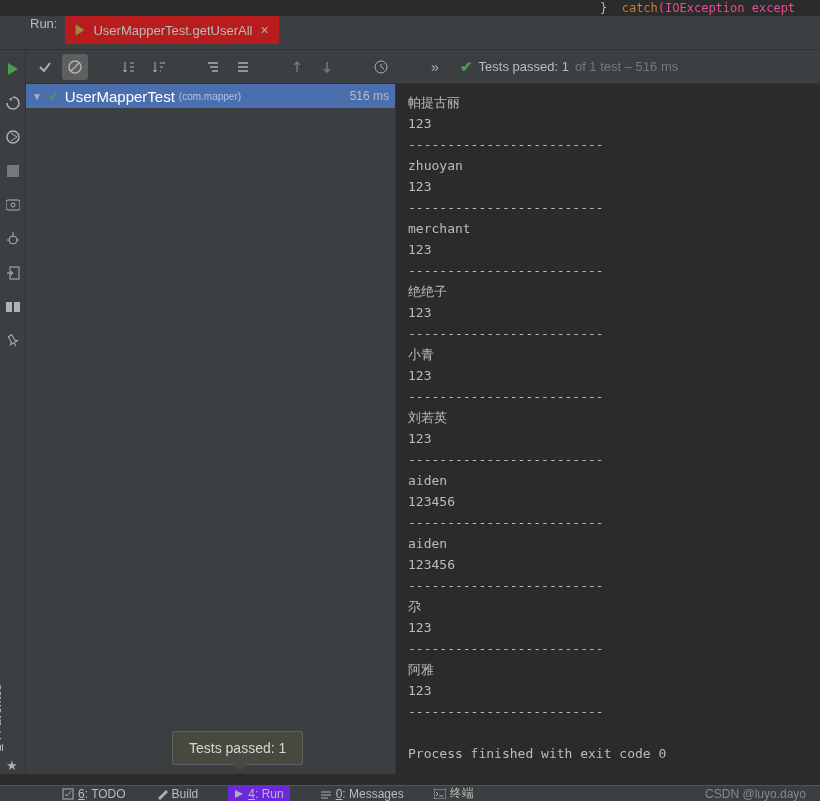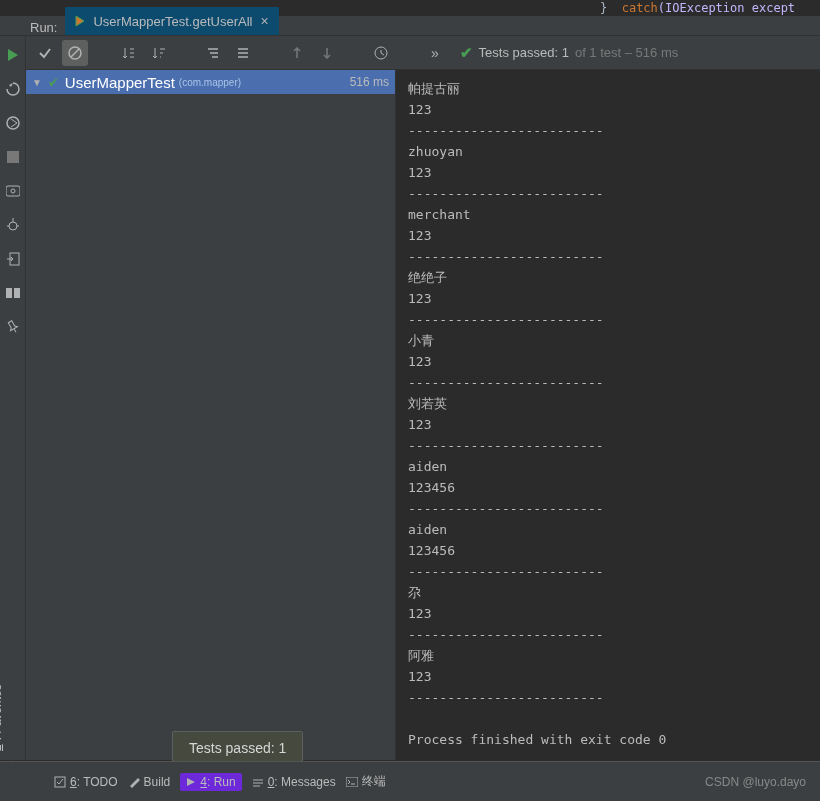--- a/index.html
+++ b/index.html
@@ -1,26 +1,26 @@
 <!DOCTYPE html>
 <html><head>
 <meta charset="utf-8">
 <style>
 * { margin: 0; padding: 0; box-sizing: border-box; }
 body { width: 820px; height: 801px; background: #2b2b2b; font-family: "Segoe UI", Arial, sans-serif; font-size: 13px; color: #bbbbbb; overflow: hidden; position: relative; }
 
 
 .editor-top { height: 16px; background: #2b2b2b; display: flex; align-items: center; padding-left: 600px; font-family: "Consolas", monospace; font-size: 12px; overflow: hidden; }
 .kw-catch { color: #cc7832; }
-.txt-code { color: #c4b5fd; }
-
-
-.run-bar { height: 20px; background: #3c3f41; display: flex; align-items: flex-end; border-bottom: 1px solid #323232; }
+.txt-code { color: #ec4899; }
+
+
+.run-bar { height: 34px; background: #3c3f41; display: flex; align-items: flex-start; border-bottom: 1px solid #323232; }
 .run-label { color: #bbbbbb; padding: 0 8px 0 30px; font-size: 13px; }
-.run-tab { height: 28px; background: #0c4a6e; display: flex; align-items: center; padding: 0 8px; gap: 6px; }
+.run-tab { height: 28px; background: #b91c1c; display: flex; align-items: center; padding: 0 8px; gap: 6px; }
 .run-tab-label { color: #bbbbbb; font-size: 13px; }
 .run-tab-close { color: #afb1b3; font-size: 14px; cursor: pointer; padding: 0 2px; }
 
 
 .main { display: flex; height: 724px; }
 
 
 .left-rail { width: 26px; background: #3c3f41; border-right: 1px solid #323232; display: flex; flex-direction: column; align-items: center; padding-top: 10px; gap: 16px; }
 .rail-btn { width: 18px; height: 18px; display: flex; align-items: center; justify-content: center; cursor: pointer; color: #afb1b3; }
 
@@ -43,21 +43,21 @@
 .tree-row { display: flex; align-items: center; height: 24px; padding: 0 6px; background: #4b6eaf; }
 .tree-arrow { color: #afb1b3; margin-right: 6px; font-size: 10px; }
 .tree-check { color: #499c54; font-size: 13px; margin-right: 6px; }
 .tree-name { color: #ffffff; font-size: 15px; }
 .tree-pkg { color: #a8c4e8; font-size: 10px; margin-left: 4px; }
 .tree-time { color: #bbbbbb; font-size: 12px; margin-left: auto; }
 
 .console { flex: 1; background: #2b2b2b; font-family: "Consolas", monospace; font-size: 13px; line-height: 21px; color: #bbbbbb; padding: 8px 0 0 12px; overflow: hidden; white-space: pre; }
 
 
-.bottom { position: absolute; bottom: 0; left: 0; right: 0; height: 40px; background: #3c3f41; border-top: 1px solid #555; display: flex; align-items: center; padding: 0 26px; gap: 10px; font-size: 12px; }
+.bottom { position: absolute; bottom: 0; left: 0; right: 0; height: 16px; background: #3c3f41; border-top: 1px solid #555; display: flex; align-items: center; padding: 0 14px; gap: 30px; font-size: 12px; }
 .btm-item { display: flex; align-items: center; gap: 4px; color: #bbbbbb; cursor: pointer; }
 .btm-item.active-tab { background: #6d28d9; padding: 2px 6px; border-radius: 2px; }
 .underline { text-decoration: underline; }
 .btm-watermark { position: absolute; right: 14px; color: #888; font-size: 12px; }
 
 
 .favorites { position: absolute; left: 4px; bottom: 50px; transform: rotate(-90deg); transform-origin: left bottom; color: #bbbbbb; font-size: 12px; display: flex; align-items: center; gap: 4px; white-space: nowrap; }
 .star { position: absolute; left: 6px; bottom: 28px; color: #afb1b3; font-size: 13px; }
 
 

